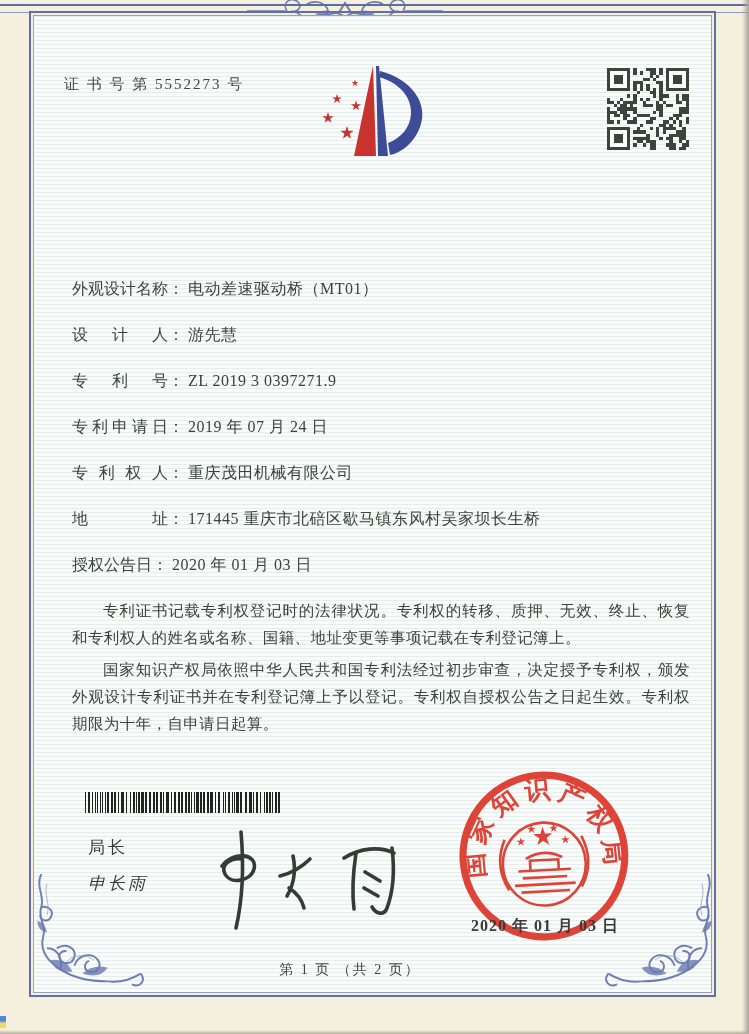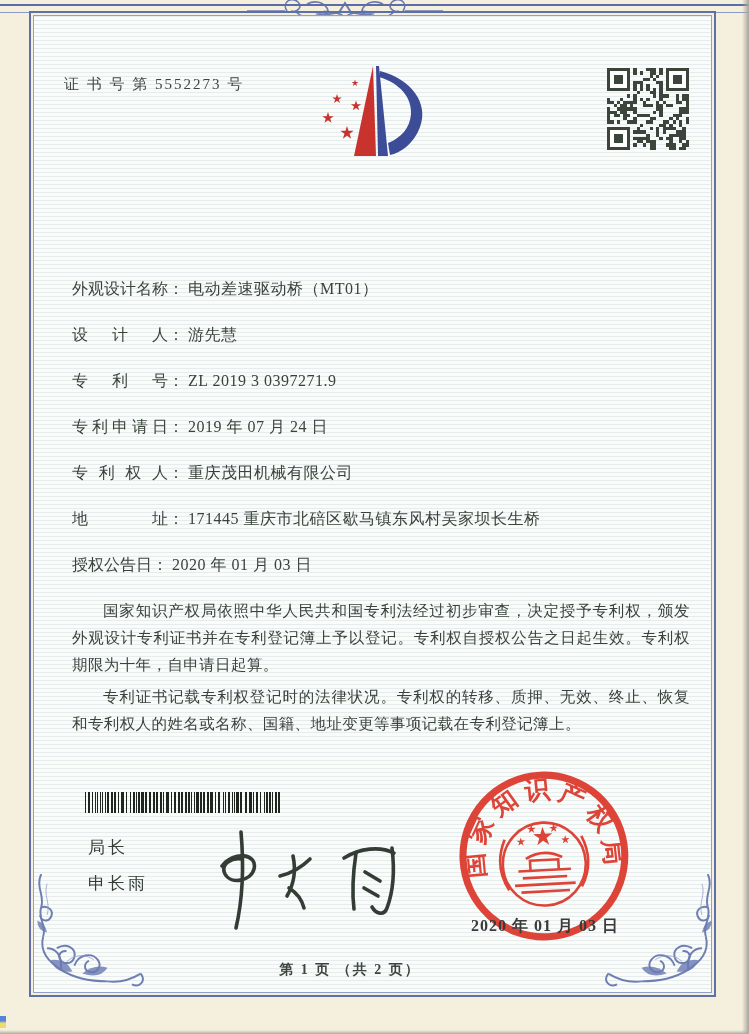--- a/index.html
+++ b/index.html
@@ -41,28 +41,28 @@
   .pair2{position:absolute;left:255px;top:0;}
   
   .paras{position:absolute;left:72px;top:597px;width:618px;font-size:15.5px;
     line-height:27px;text-align:justify;letter-spacing:.4px;}
   .paras p{margin:0 0 5px 0;text-indent:31px;}
   
   .barcode{position:absolute;left:85px;top:792px;width:200px;height:21px;display:flex;align-items:stretch;}
   .barcode span{display:inline-block;height:100%;background:#20261f;}
   
   .sig-title{position:absolute;left:88px;top:836px;font-size:17px;letter-spacing:3px;color:#343d36;}
-  .sig-name{position:absolute;left:88px;top:872px;font-size:17px;letter-spacing:3px;color:#343d36;}
+  .sig-name{position:absolute;left:88px;top:872px;font-size:17px;letter-spacing:3px;color:#343d36;font-style:italic;}
   .sig-hand{position:absolute;left:196px;top:826px;width:220px;height:110px;}
   
   .seal{position:absolute;left:453px;top:767px;width:182px;height:182px;opacity:.93;}
   .seal-date{position:absolute;left:471px;top:916px;font-size:16px;letter-spacing:1px;color:#3a3a3a;font-weight:600;}
   
   .page-info{position:absolute;left:30px;top:961px;width:640px;text-align:center;
-    font-size:14px;letter-spacing:2px;color:#3c463f;font-weight:bold;}
+    font-size:14px;letter-spacing:2px;color:#3c463f;}
   .back-note{position:absolute;left:0;top:1004px;width:710px;text-align:center;
     font-size:14px;letter-spacing:2px;color:#4a524b;margin-top:40px;}
   
   .scan-right{position:absolute;right:0;top:0;width:7px;height:100%;
     background:linear-gradient(to right,rgba(0,0,0,0),#a8a499);}
   .scan-bottom{position:absolute;left:0;bottom:0;width:100%;height:4px;
     background:linear-gradient(to bottom,rgba(0,0,0,0),#b0aca0);}
   .speck{position:absolute;left:0;top:1016px;width:6px;height:12px;
     background:linear-gradient(to bottom,#2d6bd6 40%,#e8d84a 60%);opacity:.8;}
 </style>
@@ -389,22 +389,22 @@
       <span class="flabel">地址</span><span>：</span>
       <span class="fvalue">171445 重庆市北碚区歇马镇东风村吴家坝长生桥</span>
     </div>
     <div class="frow grant">
       <span>授权公告日</span><span>：</span>
       <span class="fvalue">2020 年 01 月 03 日</span>
     </div>
   </div>
 
   <div class="paras">
+    <p>专利证书记载专利权登记时的法律状况。专利权的转移、质押、无效、终止、恢复和专利权人的姓名或名称、国籍、地址变更等事项记载在专利登记簿上。</p>
     <p>国家知识产权局依照中华人民共和国专利法经过初步审查，决定授予专利权，颁发外观设计专利证书并在专利登记簿上予以登记。专利权自授权公告之日起生效。专利权期限为十年，自申请日起算。</p>
-    <p>专利证书记载专利权登记时的法律状况。专利权的转移、质押、无效、终止、恢复和专利权人的姓名或名称、国籍、地址变更等事项记载在专利登记簿上。</p>
   </div>
 
   <div class="barcode" id="barcode">
       <span style="width: 1px; margin-right: 2px;"></span>
       <span style="width: 2px; margin-right: 2px;"></span>
       <span style="width: 1px; margin-right: 2px;"></span>
       <span style="width: 1px; margin-right: 1px;"></span>
       <span style="width: 1px; margin-right: 2px;"></span>
       <span style="width: 1px; margin-right: 1px;"></span>
       <span style="width: 1px; margin-right: 2px;"></span>

